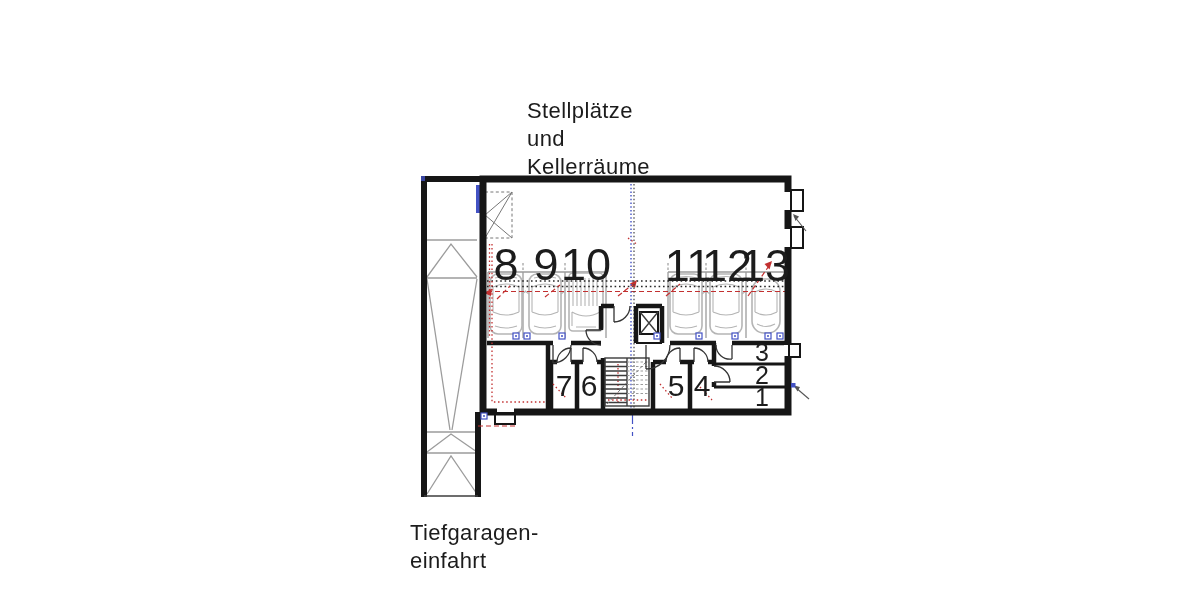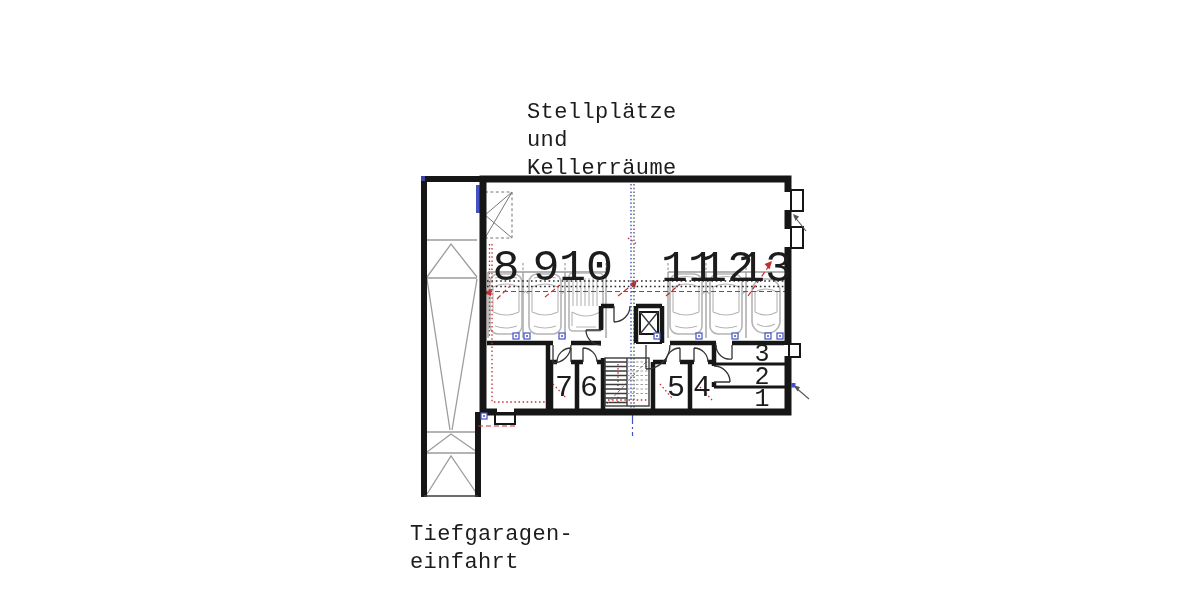--- a/index.html
+++ b/index.html
@@ -1,17 +1,17 @@
 <!DOCTYPE html>
 <html><head>
 <meta charset="utf-8">
 <style>
   html,body{margin:0;padding:0;background:#ffffff;}
   .stage{position:relative;width:1200px;height:600px;background:#ffffff;overflow:hidden;
-         font-family:Liberation Mono, monospace;}
+         font-family:Liberation Sans, sans-serif;}
   svg{position:absolute;left:0;top:0;}
   
   .wall{stroke:#161616;stroke-width:4.5;fill:none;}
   .wall-outer{stroke:#161616;stroke-width:7;fill:none;}
   .wall6{stroke:#161616;stroke-width:6;fill:none;}
   .wall2{stroke:#161616;stroke-width:2;fill:none;}
   .wall3{stroke:#161616;stroke-width:3;fill:none;}
   .thin{stroke:#3c3c3c;stroke-width:1.4;fill:none;}
   .gray{stroke:#9c9c9c;stroke-width:1.3;fill:none;}
   .graydash{stroke:#9c9c9c;stroke-width:1.2;fill:none;stroke-dasharray:2.5,2;}

